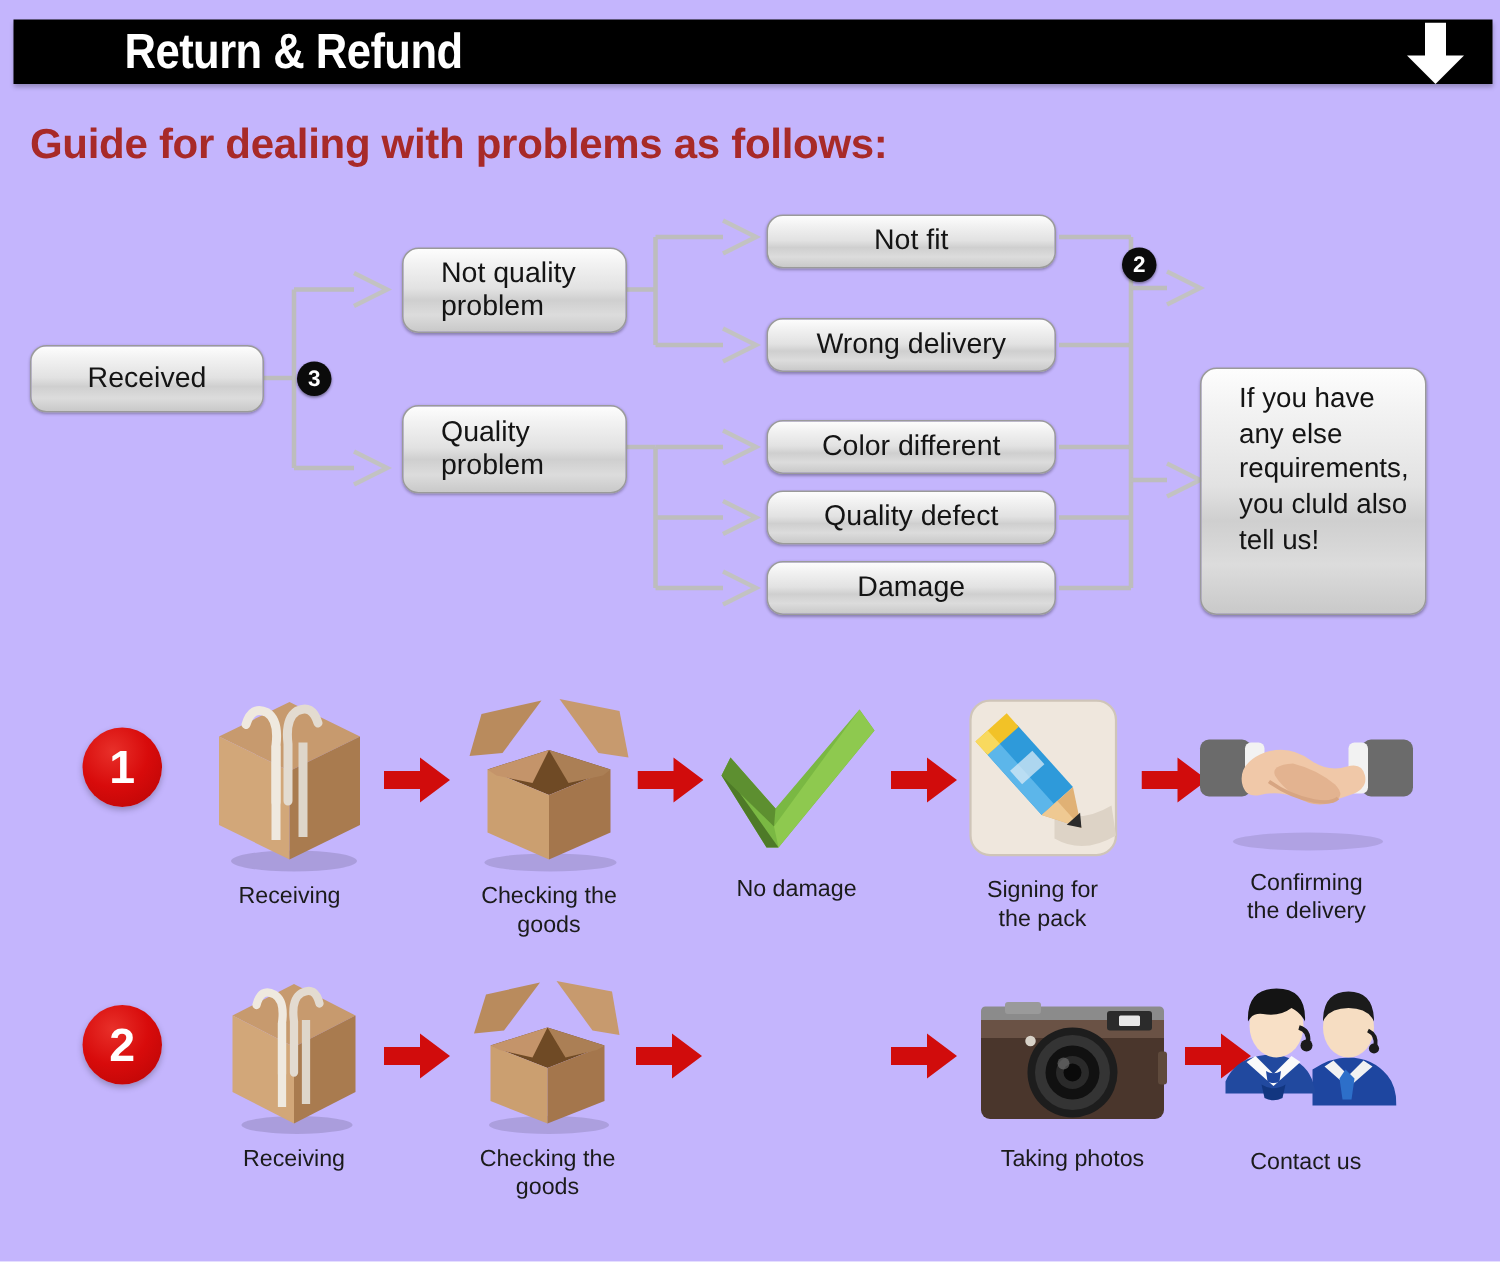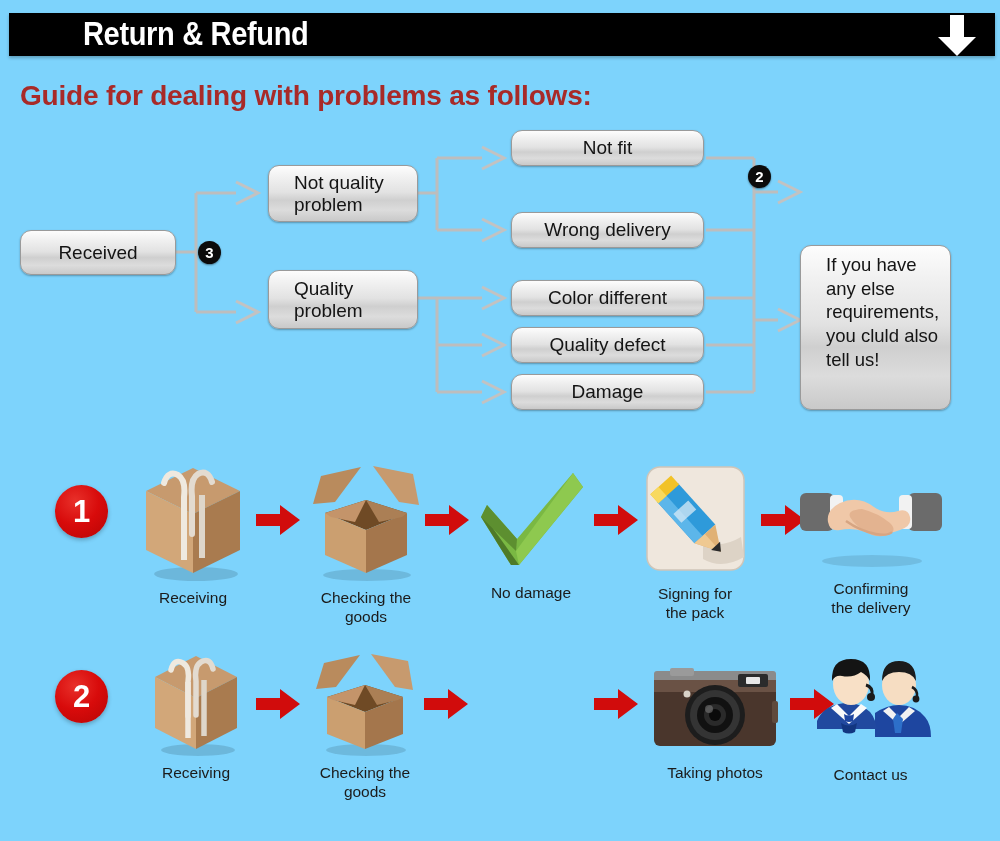--- a/index.html
+++ b/index.html
@@ -8,21 +8,21 @@
     background: #ffffff;
   }
   body {
     font-family: "Liberation Sans", sans-serif;
     -webkit-font-smoothing: antialiased;
   }
   #page {
     position: relative;
     width: 1000px;
     height: 841px;
-    background: #7dd3fc;
+    background: #c4b5fd;
     overflow: hidden;
   }
 
   
   #header-bar {
     position: absolute;
     left: 9px;
     top: 13px;
     width: 986px;
     height: 43px;
@@ -230,21 +230,21 @@
     <div class="fbox left-align" style="left:268px; top:35px; width:150px; height:57px;">
       <span>Not quality
 problem</span>
     </div>
 
     <div class="fbox left-align" style="left:268px; top:140px; width:150px; height:59px;">
       <span>Quality
 problem</span>
     </div>
 
-    <div class="fbox" style="left:511px; top:0; width:193px; height:36px;">
+    <div class="fbox" style="left:511px; top:13px; width:193px; height:36px;">
       <span>Not fit</span>
     </div>
 
     <div class="fbox" style="left:511px; top:82px; width:193px; height:36px;">
       <span>Wrong delivery</span>
     </div>
 
     <div class="fbox" style="left:511px; top:150px; width:193px; height:36px;">
       <span>Color different</span>
     </div>

